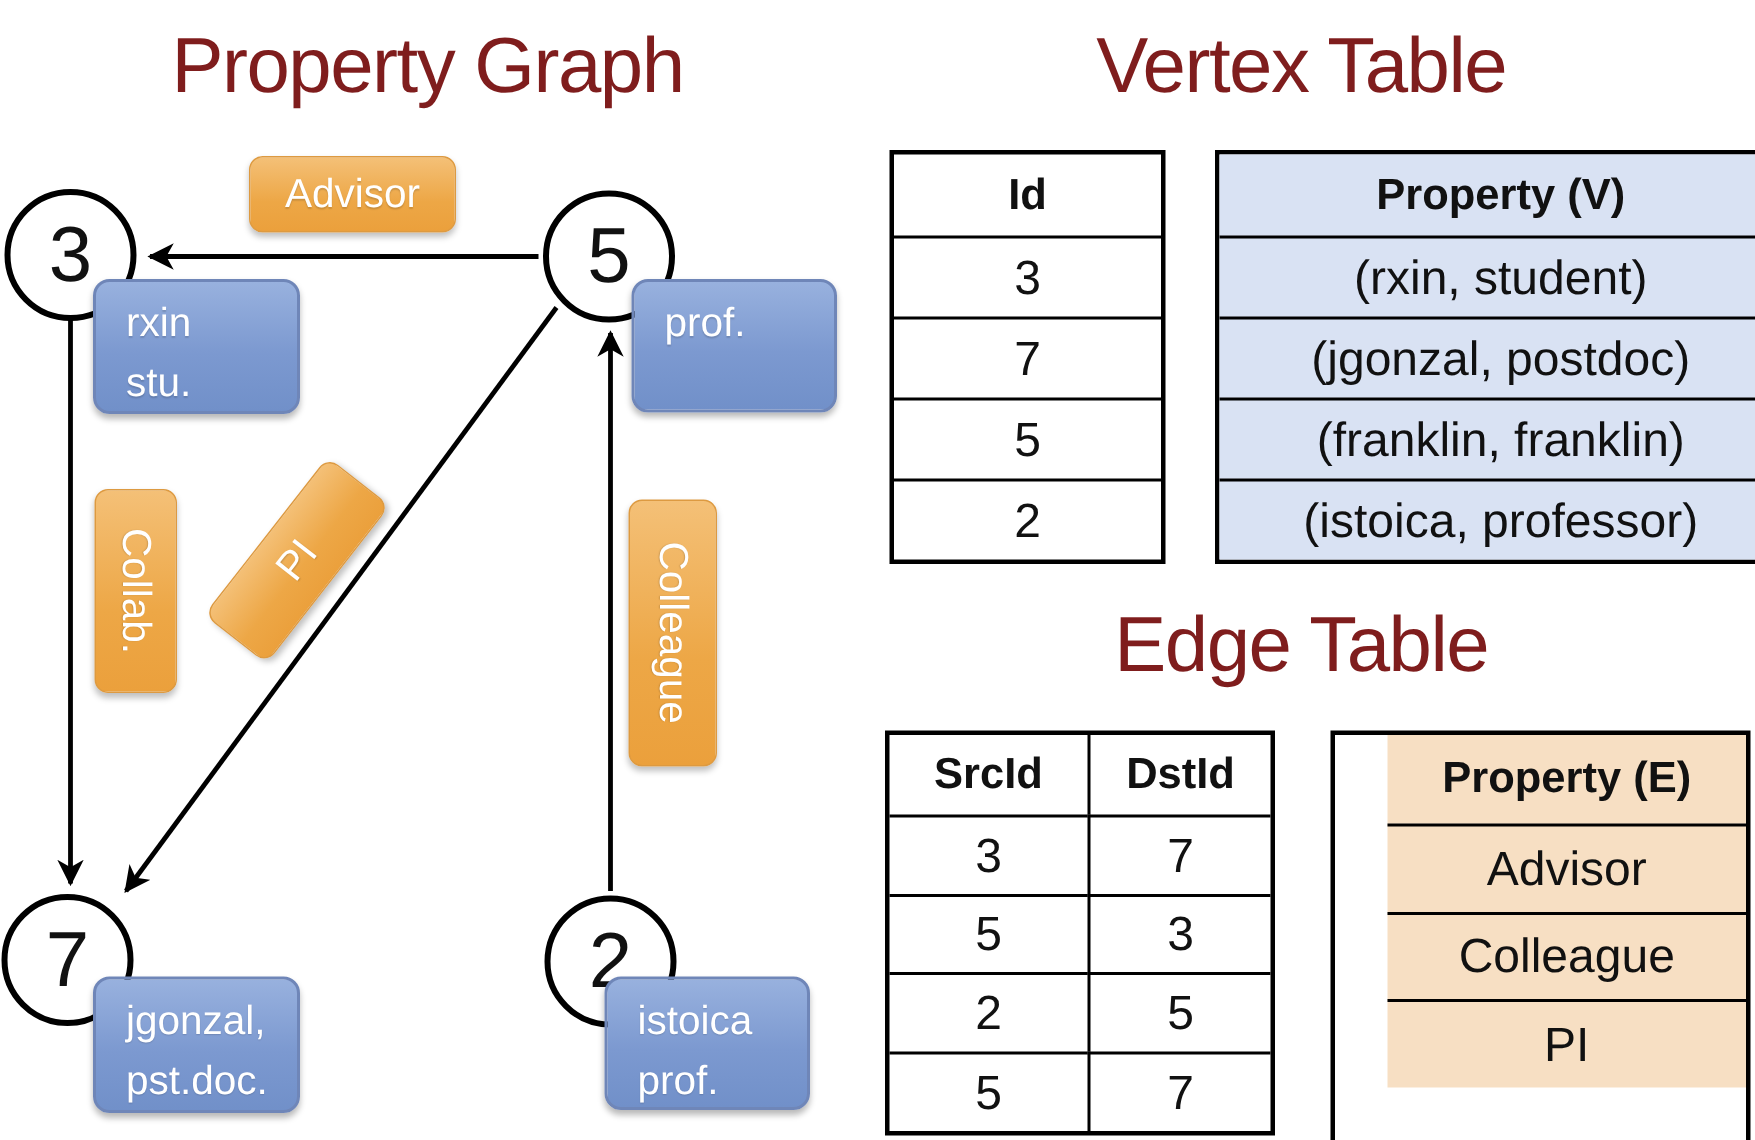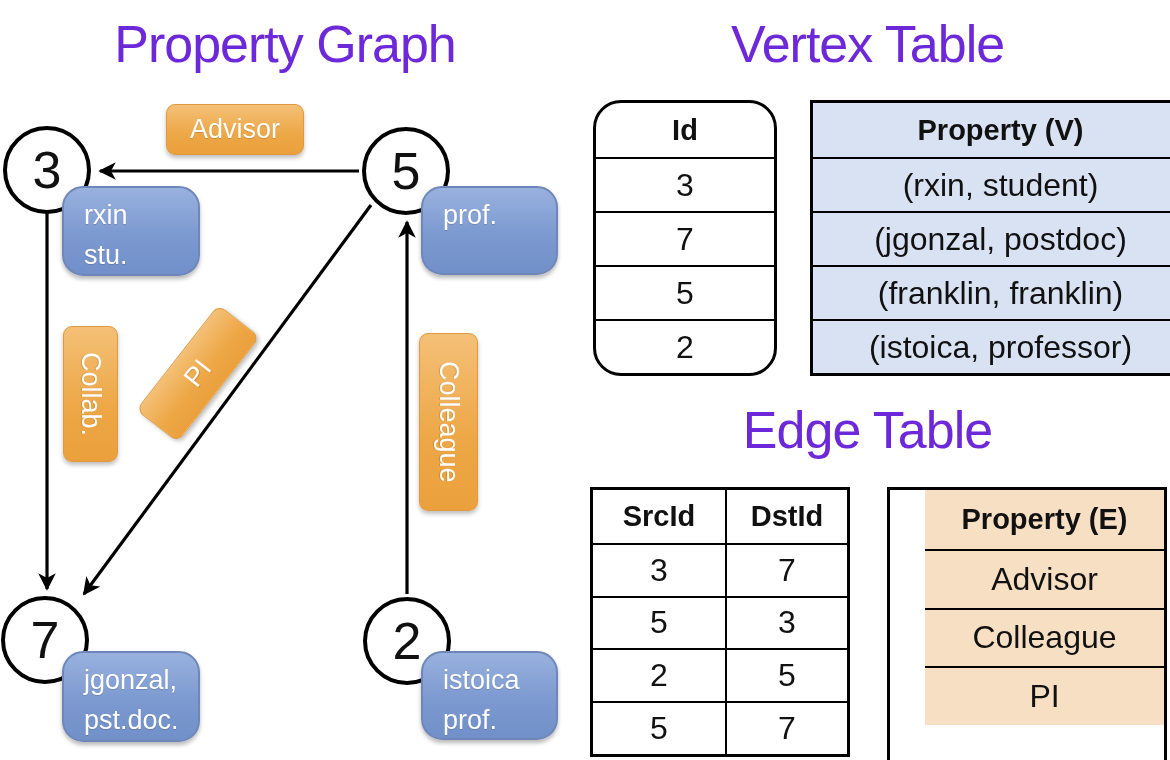--- a/index.html
+++ b/index.html
@@ -2,34 +2,34 @@
 <html><head>
 <meta charset="utf-8">
 <style>
   html,body{margin:0;padding:0;background:#ffffff;}
   #stage{
     position:relative;width:1170px;height:760px;background:#ffffff;overflow:hidden;
     font-family:"Liberation Sans", sans-serif;color:#111;
   }
   .title{
     position:absolute;text-align:center;font-size:52px;font-weight:400;
-    letter-spacing:-1px;color:#6d28d9;white-space:nowrap;
+    letter-spacing:-1px;color:#7f1d1d;white-space:nowrap;
   }
   
   #edges{position:absolute;left:0;top:0;z-index:1;}
   .node{
     position:absolute;width:88px;height:88px;box-sizing:border-box;
     border:4px solid #000;border-radius:50%;background:#fff;
     display:flex;align-items:center;justify-content:center;
     font-size:52px;font-weight:400;z-index:2;
   }
   .vprop{
     position:absolute;z-index:4;box-sizing:border-box;
     background:linear-gradient(180deg,#98b1de 0%,#7c99d0 55%,#7190c9 100%);
-    border:2px solid #6f86b8;border-radius:21px;
+    border:2px solid #6f86b8;border-radius:11px;
     box-shadow:0 3px 4px rgba(0,0,0,0.28);
     color:#fff;font-size:27px;line-height:40px;padding:7px 0 0 20px;
     text-shadow:0 1px 1px rgba(0,0,0,0.15);
   }
   .elabel{
     position:absolute;z-index:3;box-sizing:border-box;
     background:linear-gradient(180deg,#f4c077 0%,#eda746 60%,#eba03c 100%);
     border:1.5px solid #dd9a41;border-radius:9px;
     box-shadow:0 3px 4px rgba(0,0,0,0.25);
     color:#fff;display:flex;align-items:center;justify-content:center;
@@ -84,41 +84,41 @@
     <div>rxin</div>
     <div>stu.</div>
   </div>
   <div class="vprop" style="left:421px;top:186px;width:137px;height:89px;">
     <div>prof.</div>
   </div>
   <div class="vprop" style="left:62px;top:651px;width:138px;height:91px;">
     <div>jgonzal,</div>
     <div>pst.doc.</div>
   </div>
-  <div class="vprop" style="left:421px;top:651px;width:137px;height:89px;">
+  <div class="vprop" style="left:403px;top:651px;width:137px;height:89px;">
     <div>istoica</div>
     <div>prof.</div>
   </div>
 
   <div class="elabel" style="left:166px;top:104px;width:138px;height:51px;">
     <span>Advisor</span>
   </div>
   <div class="elabel vert" style="left:63px;top:326px;width:55px;height:136px;">
     <span>Collab.</span>
   </div>
   <div class="elabel" style="left:131px;top:347px;width:134px;height:53px;transform:rotate(-52deg);">
     <span>PI</span>
   </div>
   <div class="elabel vert" style="left:419px;top:333px;width:59px;height:178px;">
     <span>Colleague</span>
   </div>
 
   <div class="title" style="left:575px;top:14px;width:585px;">Vertex Table</div>
 
-  <div class="tblock" style="left:593px;top:100px;width:184px;height:276px;grid-template-rows:repeat(5,1fr);border-radius:28px;">
+  <div class="tblock" style="left:593px;top:100px;width:184px;height:276px;grid-template-rows:repeat(5,1fr);">
     <div class="cell head">Id</div>
     <div class="cell">3</div>
     <div class="cell">7</div>
     <div class="cell">5</div>
     <div class="cell">2</div>
   </div>
 
   <div class="tblock" style="left:786px;top:100px;width:381px;height:276px;grid-template-rows:repeat(5,1fr);margin-left:24px;">
     <div class="cell head bluefill">Property (V)</div>
     <div class="cell bluefill">(rxin, student)</div>

